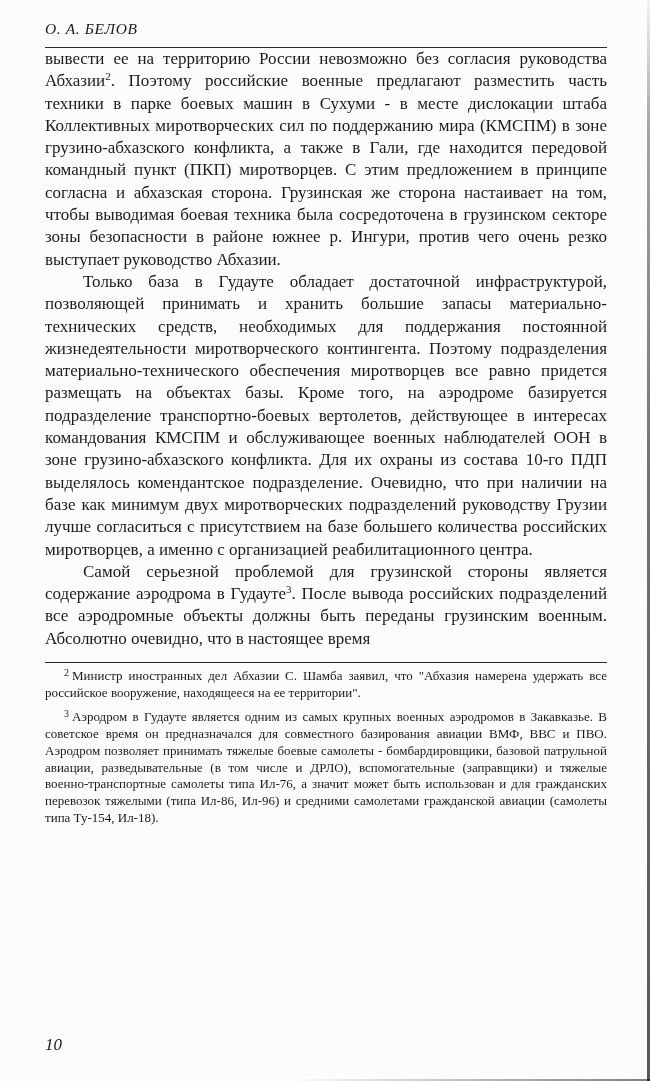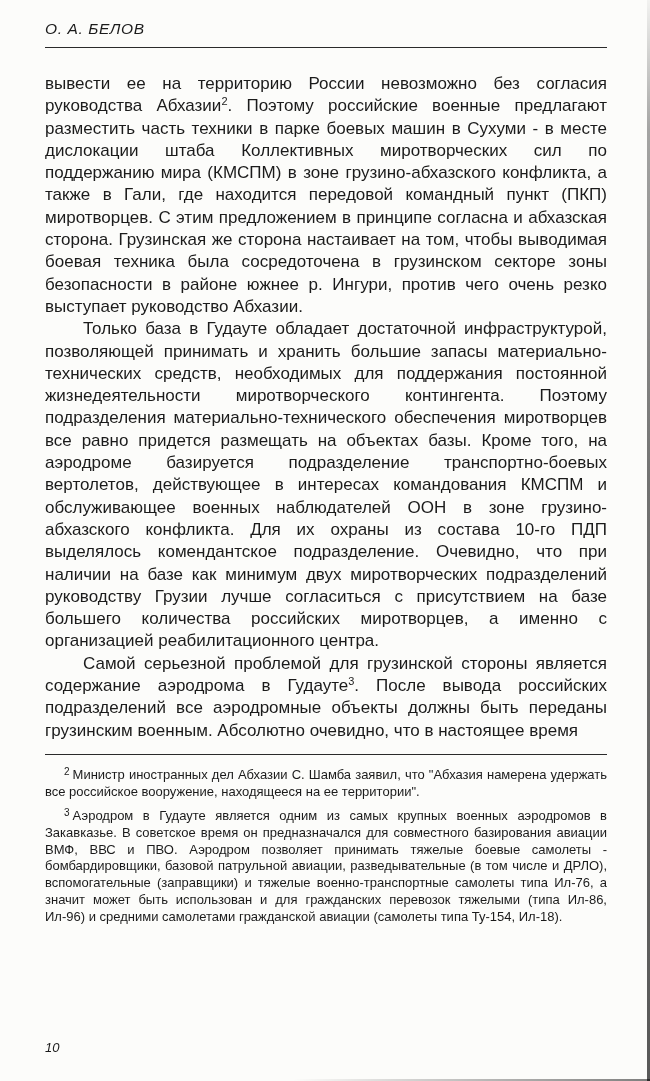--- a/index.html
+++ b/index.html
@@ -9,36 +9,35 @@
     }
     .page {
       position: relative;
       width: 650px;
       height: 1081px;
       margin: 0 auto;
       background: #fcfcfa;
       color: #1b1b1b;
       box-sizing: border-box;
       padding: 18px 43px 0 45px;
-      font-family: Liberation Sans, sans-serif;
+      font-family: Liberation Serif, serif;
       overflow: hidden;
     }
     .running-header {
       font-style: italic;
       font-size: 15.5px;
       letter-spacing: 0.6px;
       padding-top: 2px;
     }
     .header-rule {
       border: none;
       border-top: 1.7px solid #2a2a2a;
       margin: 9px 0 0 0;
     }
     .body-text {
-      margin-top: 25px;
       font-size: 17px;
       line-height: 22.3px;
       text-align: justify;
       hyphens: auto;
       -webkit-hyphens: auto;
     }
     .para {
       margin: 0;
       text-indent: 38px;
     }
@@ -49,21 +48,21 @@
       font-size: 11px;
       line-height: 0;
       vertical-align: 6px;
     }
     .footnote-rule {
       border: none;
       border-top: 1.5px solid #2a2a2a;
       margin: 12px 0 0 0;
     }
     .footnotes {
-      margin-top: 12px;
+      margin-top: 5px;
       font-size: 13px;
       line-height: 16.7px;
       text-align: justify;
       hyphens: auto;
       -webkit-hyphens: auto;
     }
     .footnote {
       margin: 0 0 8px 0;
       text-indent: 19px;
     }
@@ -71,21 +70,21 @@
       font-size: 10px;
       line-height: 0;
       vertical-align: 4px;
       margin-right: 3px;
     }
     .page-number {
       position: absolute;
       left: 45px;
       bottom: 26px;
       font-style: italic;
-      font-size: 13px;
+      font-size: 17px;
     }
     .scan-edge {
       position: absolute;
       top: 0;
       right: 0;
       width: 3px;
       height: 100%;
       background: linear-gradient(to bottom,
         rgba(0,0,0,0.04) 0%,
         rgba(0,0,0,0.35) 12%,

